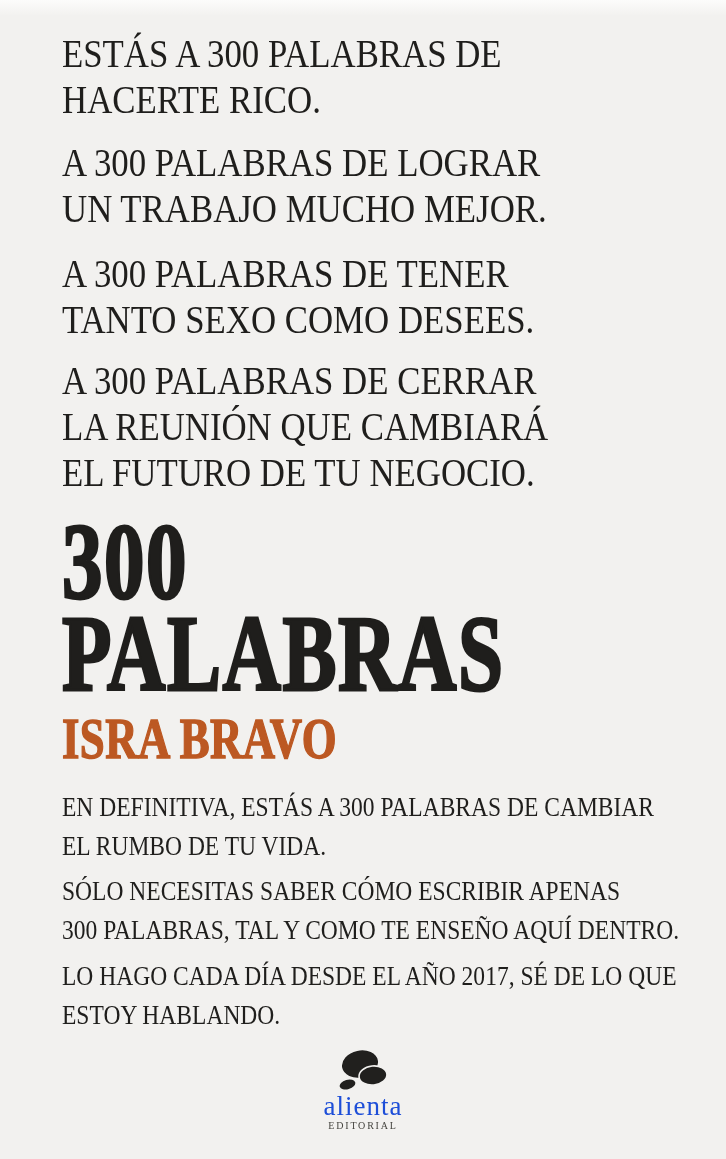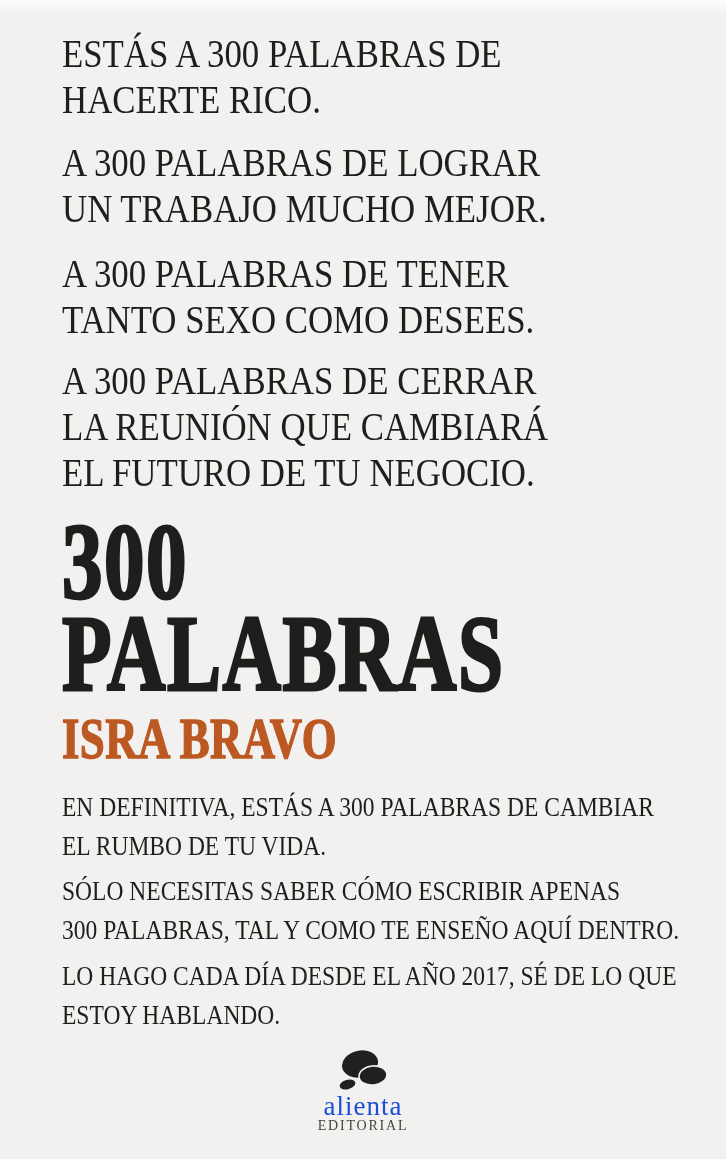--- a/index.html
+++ b/index.html
@@ -83,21 +83,21 @@
     text-align:center;
   }
   .publisher svg{display:block;margin:0 auto;}
   .brand{
     font-size:27px;line-height:26px;
     color:#1d4ed8;
     letter-spacing:1px;
     margin-top:2px;
   }
   .brand-sub{
-    font-size:14px;line-height:10px;
+    font-size:10px;line-height:10px;
     color:#45443f;
     letter-spacing:1.8px;
     margin-top:2px;
     font-weight:400;
     text-align:center;
   }
 </style>
 </head>
 <body>
 

